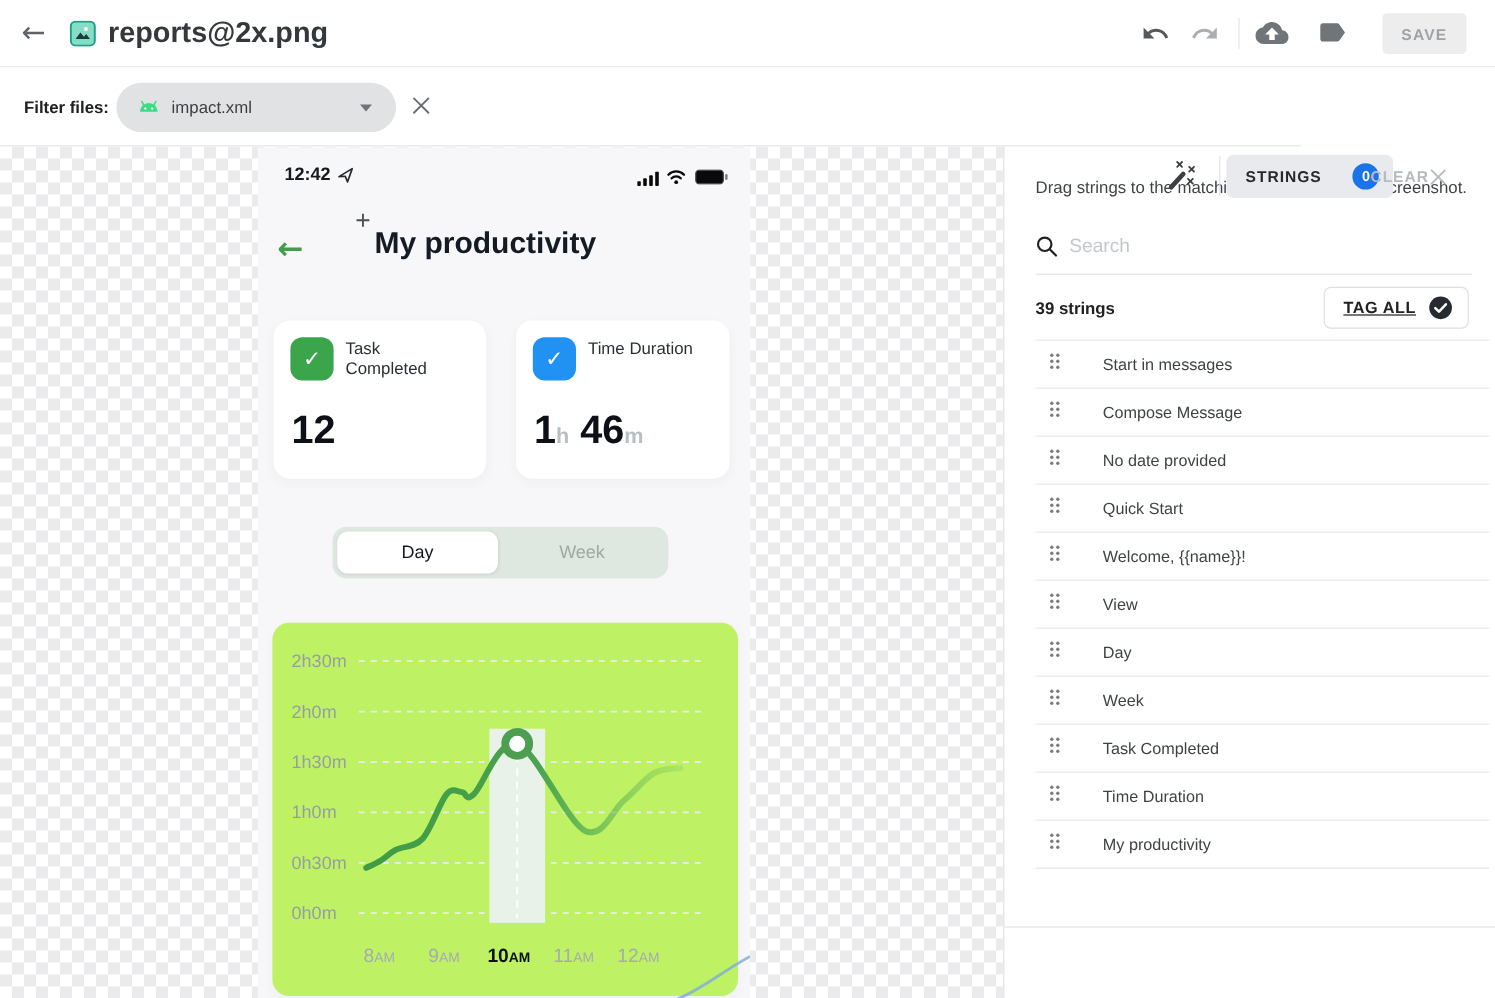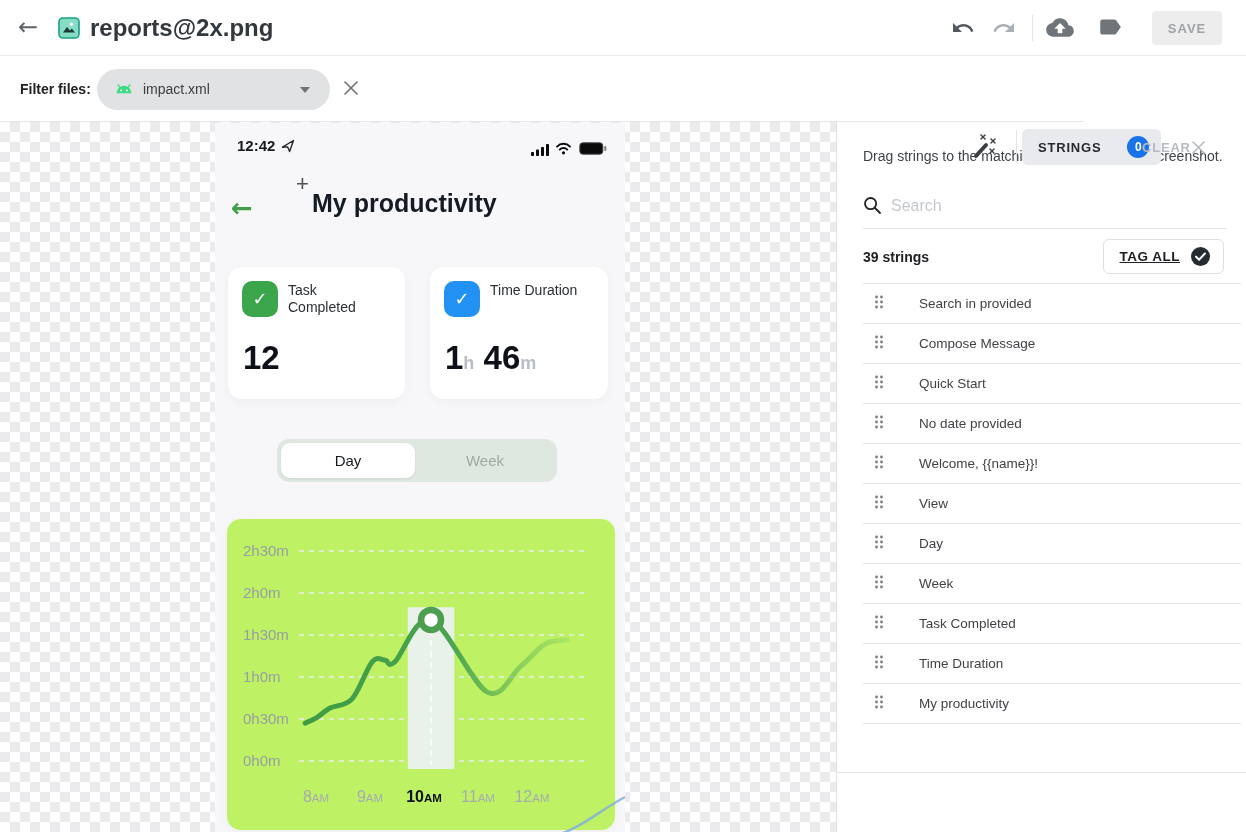--- a/index.html
+++ b/index.html
@@ -334,21 +334,21 @@
                 <g fill="#797d82">
                   <circle cx="3.5" cy="3" r="1.4"></circle>
                   <circle cx="8.5" cy="3" r="1.4"></circle>
                   <circle cx="3.5" cy="8" r="1.4"></circle>
                   <circle cx="8.5" cy="8" r="1.4"></circle>
                   <circle cx="3.5" cy="13" r="1.4"></circle>
                   <circle cx="8.5" cy="13" r="1.4"></circle>
                 </g>
               </svg>
           </span>
-          <span class="srow-label">Search in provided</span>
+          <span class="srow-label">Start in messages</span>
         </div>
           <div class="srow">
           <span class="handle">
             <svg width="12" height="16" viewBox="0 0 12 16">
                 <g fill="#797d82">
                   <circle cx="3.5" cy="3" r="1.4"></circle>
                   <circle cx="8.5" cy="3" r="1.4"></circle>
                   <circle cx="3.5" cy="8" r="1.4"></circle>
                   <circle cx="8.5" cy="8" r="1.4"></circle>
                   <circle cx="3.5" cy="13" r="1.4"></circle>
@@ -364,36 +364,36 @@
                 <g fill="#797d82">
                   <circle cx="3.5" cy="3" r="1.4"></circle>
                   <circle cx="8.5" cy="3" r="1.4"></circle>
                   <circle cx="3.5" cy="8" r="1.4"></circle>
                   <circle cx="8.5" cy="8" r="1.4"></circle>
                   <circle cx="3.5" cy="13" r="1.4"></circle>
                   <circle cx="8.5" cy="13" r="1.4"></circle>
                 </g>
               </svg>
           </span>
+          <span class="srow-label">No date provided</span>
+        </div>
+          <div class="srow">
+          <span class="handle">
+            <svg width="12" height="16" viewBox="0 0 12 16">
+                <g fill="#797d82">
+                  <circle cx="3.5" cy="3" r="1.4"></circle>
+                  <circle cx="8.5" cy="3" r="1.4"></circle>
+                  <circle cx="3.5" cy="8" r="1.4"></circle>
+                  <circle cx="8.5" cy="8" r="1.4"></circle>
+                  <circle cx="3.5" cy="13" r="1.4"></circle>
+                  <circle cx="8.5" cy="13" r="1.4"></circle>
+                </g>
+              </svg>
+          </span>
           <span class="srow-label">Quick Start</span>
-        </div>
-          <div class="srow">
-          <span class="handle">
-            <svg width="12" height="16" viewBox="0 0 12 16">
-                <g fill="#797d82">
-                  <circle cx="3.5" cy="3" r="1.4"></circle>
-                  <circle cx="8.5" cy="3" r="1.4"></circle>
-                  <circle cx="3.5" cy="8" r="1.4"></circle>
-                  <circle cx="8.5" cy="8" r="1.4"></circle>
-                  <circle cx="3.5" cy="13" r="1.4"></circle>
-                  <circle cx="8.5" cy="13" r="1.4"></circle>
-                </g>
-              </svg>
-          </span>
-          <span class="srow-label">No date provided</span>
         </div>
           <div class="srow">
           <span class="handle">
             <svg width="12" height="16" viewBox="0 0 12 16">
                 <g fill="#797d82">
                   <circle cx="3.5" cy="3" r="1.4"></circle>
                   <circle cx="8.5" cy="3" r="1.4"></circle>
                   <circle cx="3.5" cy="8" r="1.4"></circle>
                   <circle cx="8.5" cy="8" r="1.4"></circle>
                   <circle cx="3.5" cy="13" r="1.4"></circle>

